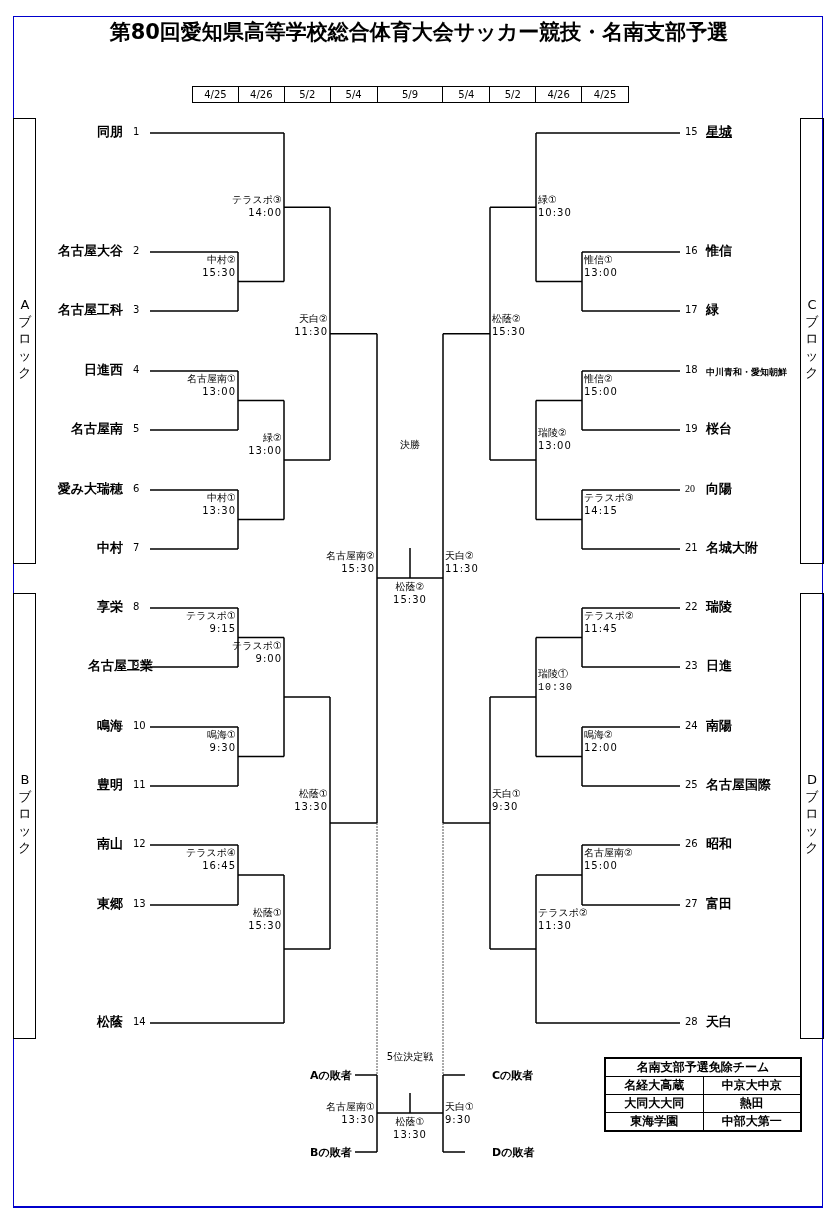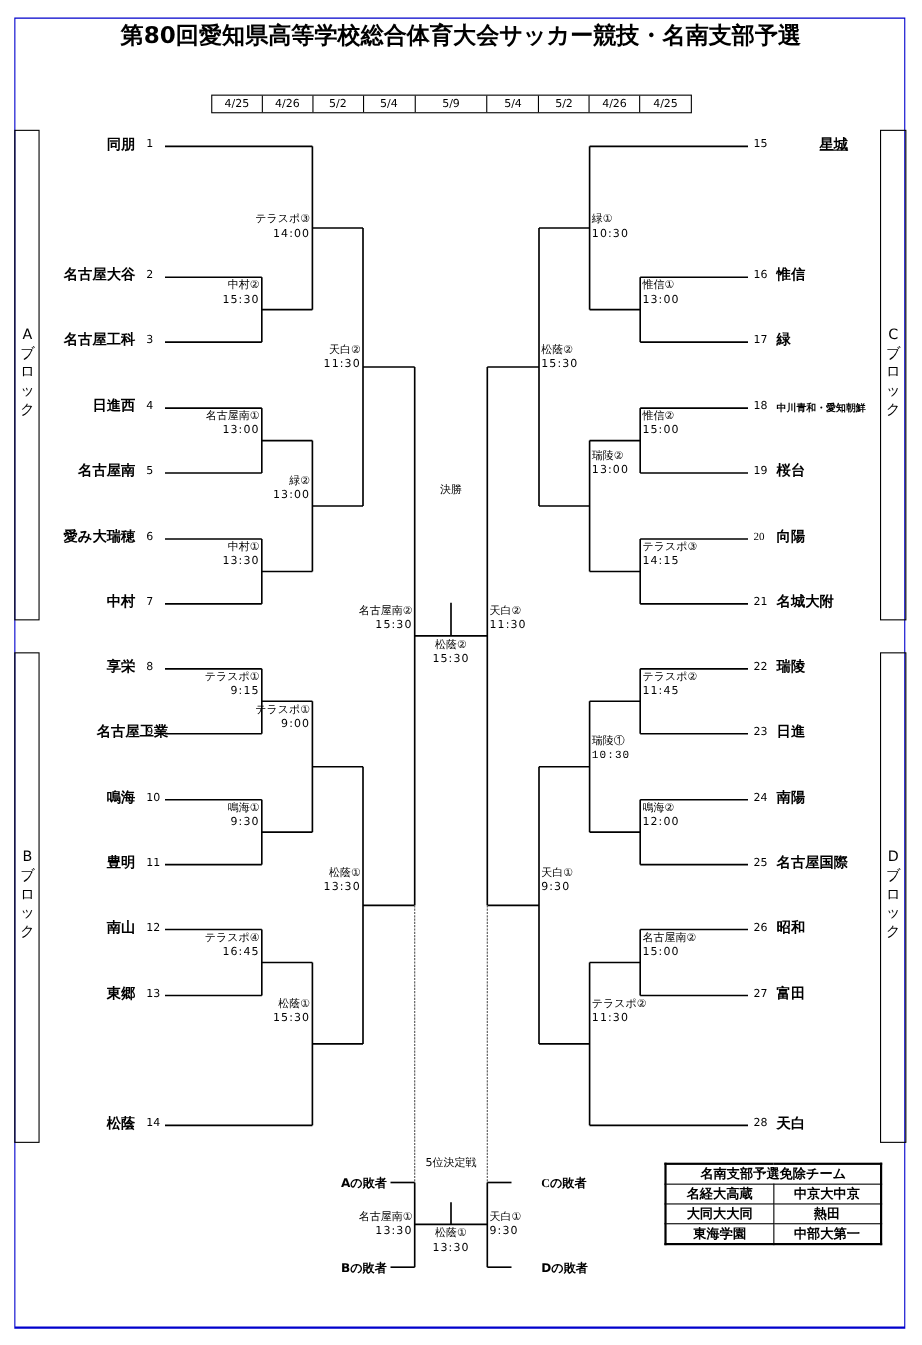--- a/index.html
+++ b/index.html
@@ -203,21 +203,21 @@
     <div class="team left" style="right: 715px; top: 718px;">鳴海</div>
     <div class="seed" style="left: 133px; top: 778px;">11</div>
     <div class="team left" style="right: 715px; top: 777px;">豊明</div>
     <div class="seed" style="left: 133px; top: 837px;">12</div>
     <div class="team left" style="right: 715px; top: 836px;">南山</div>
     <div class="seed" style="left: 133px; top: 897px;">13</div>
     <div class="team left" style="right: 715px; top: 896px;">東郷</div>
     <div class="seed" style="left: 133px; top: 1015px;">14</div>
     <div class="team left" style="right: 715px; top: 1014px;">松蔭</div>
     <div class="seed" style="left: 685px; top: 125px;">15</div>
-    <div class="team right" style="left: 745px; top: 124px; text-decoration: underline;">星城</div>
+    <div class="team right" style="left: 706px; top: 124px; text-decoration: underline;">星城</div>
     <div class="seed" style="left: 685px; top: 244px;">16</div>
     <div class="team right" style="left: 706px; top: 243px;">惟信</div>
     <div class="seed" style="left: 685px; top: 303px;">17</div>
     <div class="team right" style="left: 706px; top: 302px;">緑</div>
     <div class="seed" style="left: 685px; top: 363px;">18</div>
     <div class="team right team-small" style="left: 706px; top: 364px;">中川青和・愛知朝鮮</div>
     <div class="seed" style="left: 685px; top: 422px;">19</div>
     <div class="team right" style="left: 706px; top: 421px;">桜台</div>
     <div class="seed" style="left: 685px; top: 482px; font-family: Liberation Serif, serif;">20</div>
     <div class="team right" style="left: 706px; top: 481px;">向陽</div>
@@ -300,21 +300,21 @@
       <div class="time">10:30</div>
     </div>
     <div class="match-label right" style="left: 584px; top: 372px;">
       <div>惟信②</div>
       <div class="time">15:00</div>
     </div>
     <div class="match-label right" style="left: 584px; top: 491px;">
       <div>テラスポ③</div>
       <div class="time">14:15</div>
     </div>
-    <div class="match-label right" style="left: 538px; top: 408px;">
+    <div class="match-label right" style="left: 538px; top: 426px;">
       <div>瑞陵②</div>
       <div class="time">13:00</div>
     </div>
     <div class="match-label right" style="left: 492px; top: 312px;">
       <div>松蔭②</div>
       <div class="time">15:30</div>
     </div>
     <div class="match-label right" style="left: 584px; top: 609px;">
       <div>テラスポ②</div>
       <div class="time">11:45</div>
@@ -359,21 +359,21 @@
   <div style="letter-spacing:1px">15:30</div>
 </div>
 <div class="center-text" style="left:377px; width:66px; top:1050px;">5位決定戦</div>
 <div class="center-text" style="left:377px; width:66px; top:1115px; line-height:13px;">
   <div>松蔭①</div>
   <div style="letter-spacing:1px">13:30</div>
 </div>
 
 <div class="loser" style="left:290px; top:1068px;">Aの敗者</div>
 <div class="loser" style="left:290px; top:1145px;">Bの敗者</div>
-<div class="loser" style="left:472px; top:1068px;font-family:Liberation Serif, serif;">Cの敗者</div>
+<div class="loser" style="left:472px; top:1068px;">Cの敗者</div>
 <div class="loser" style="left:472px; top:1145px;">Dの敗者</div>
 
 <table class="exempt">
   <tbody>
       <tr>
         <th colspan="2">名南支部予選免除チーム</th>
       </tr>
   <tr>
     <td>名経大高蔵</td>
     <td>中京大中京</td>

